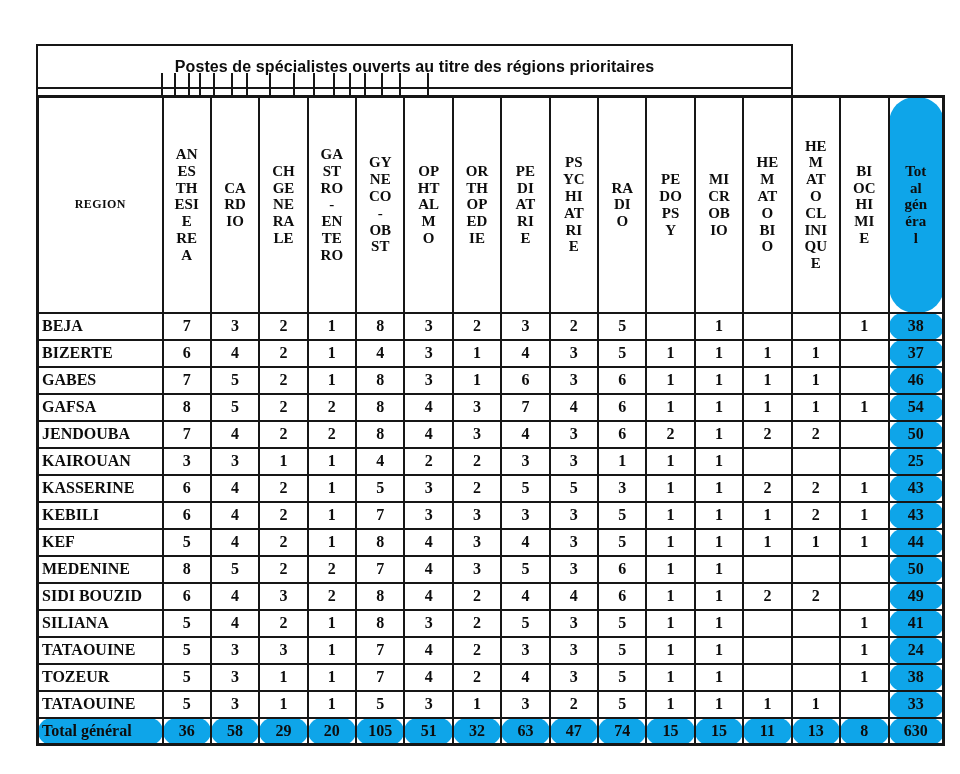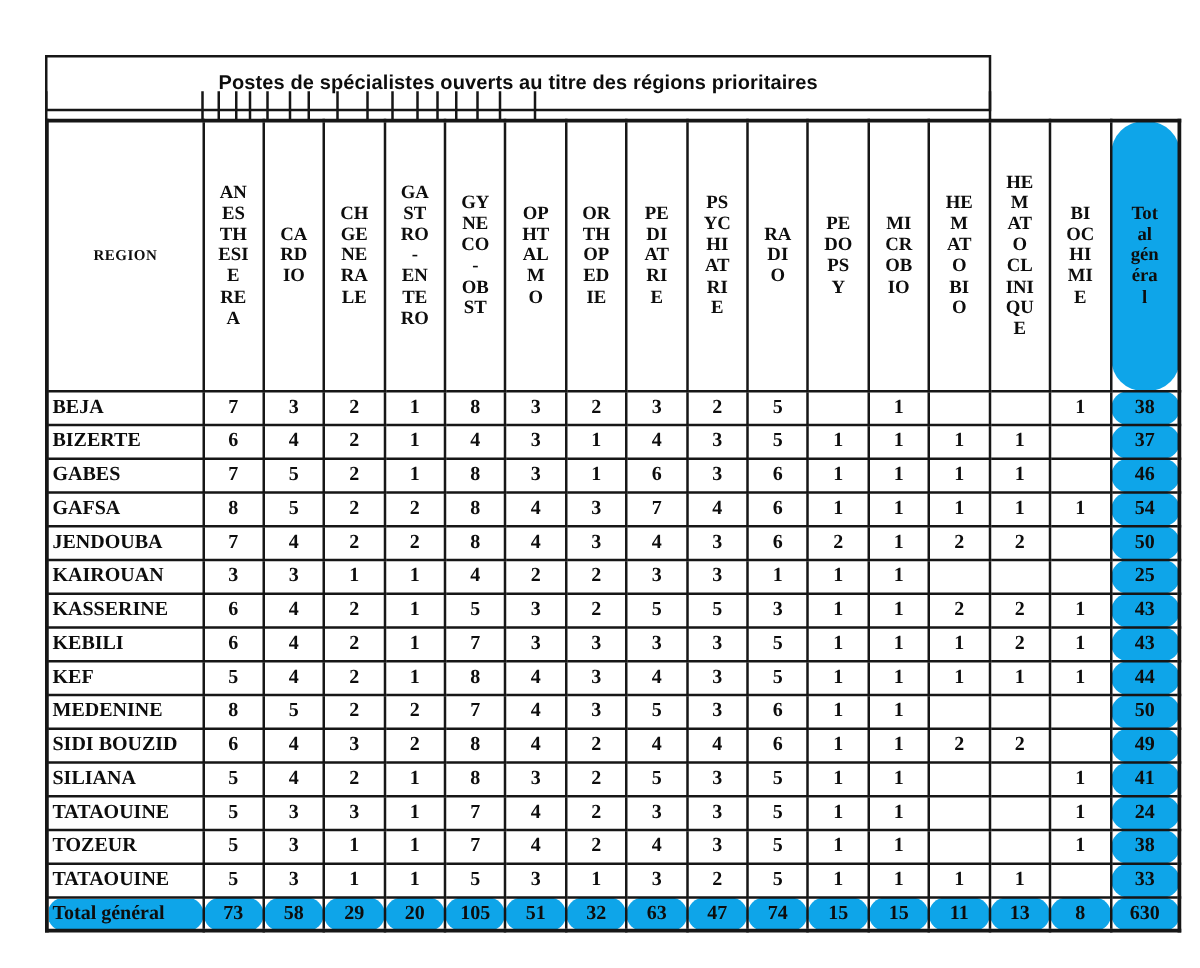--- a/index.html
+++ b/index.html
@@ -499,21 +499,21 @@
           <td>5</td>
           <td>1</td>
           <td>1</td>
           <td>1</td>
           <td>1</td>
           <td></td>
           <td class="shade">33</td>
         </tr>
         <tr>
           <th class="shade">Total général</th>
-          <td class="shade">73</td>
+          <td class="shade">36</td>
           <td class="shade">58</td>
           <td class="shade">29</td>
           <td class="shade">20</td>
           <td class="shade">105</td>
           <td class="shade">51</td>
           <td class="shade">32</td>
           <td class="shade">63</td>
           <td class="shade">47</td>
           <td class="shade">74</td>
           <td class="shade">15</td>

